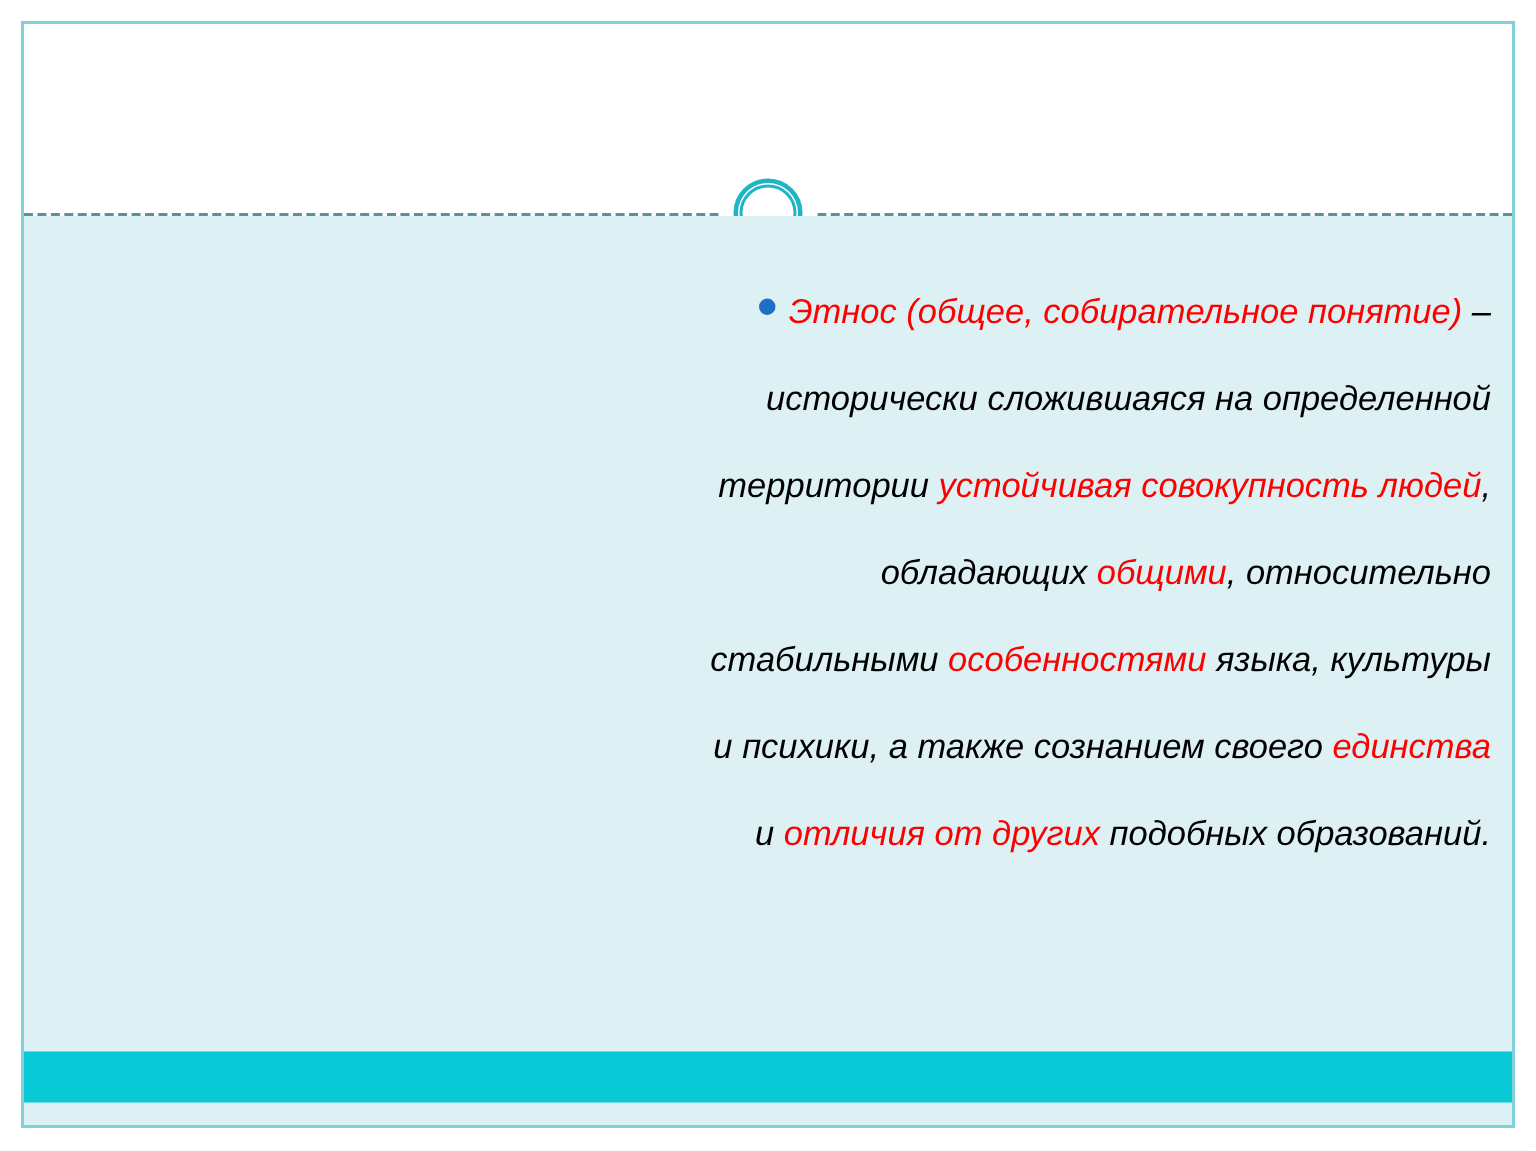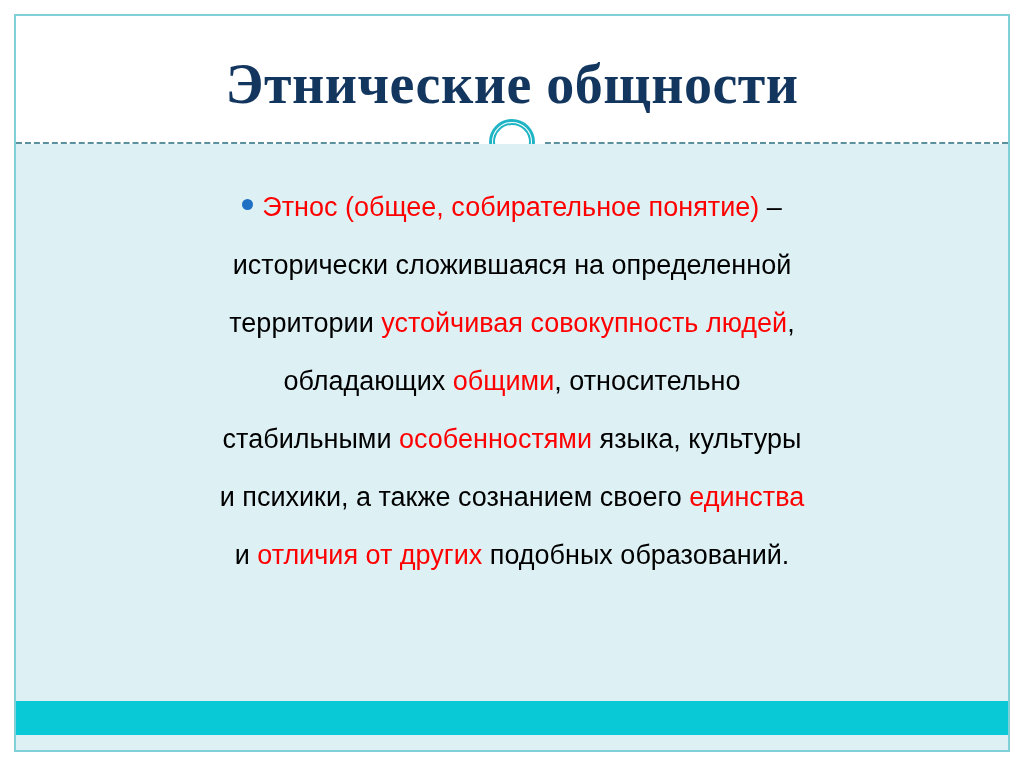--- a/index.html
+++ b/index.html
@@ -122,25 +122,26 @@
     left: 0;
     top: 34px;
     width: 100%;
     padding: 0 14px;
     box-sizing: border-box;
     text-align: center;
   }
 
   .para {
     font-family: "Liberation Sans", sans-serif;
-    font-size: 27px;
+    font-size: 23px;
     line-height: 58px;
     color: #000000;
-    text-align: center;
+    text-align: right;
     margin: 0;
+    font-style: italic;
   }
 
   .bullet-dot {
     display: inline-block;
     width: 11px;
     height: 11px;
     border-radius: 50%;
     background: #1f6fc4;
     vertical-align: 0.22em;
     margin-right: 9px;
@@ -163,23 +164,20 @@
     background: #0ac9d6;
   }
 </style>
 </head>
 <body>
 
 <div class="slide">
 
   <div class="frame">
 
-    <div class="title-band">
-      <div class="title-text">Этнические общности</div>
-    </div>
 
     <div class="divider"></div>
     <div class="divider-circle-bg"></div>
     <div class="divider-circle"></div>
     <div class="divider-circle-inner"></div>
 
     <div class="body-area">
 
       <div class="content">
         <p class="para">

